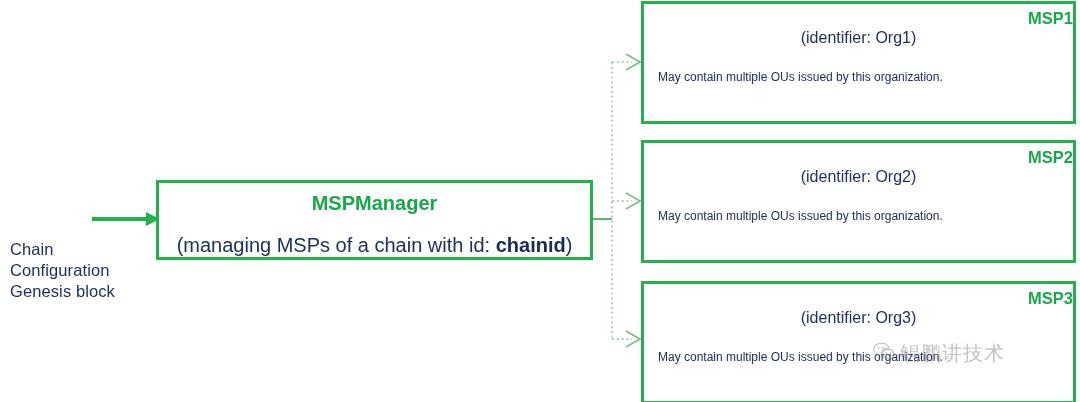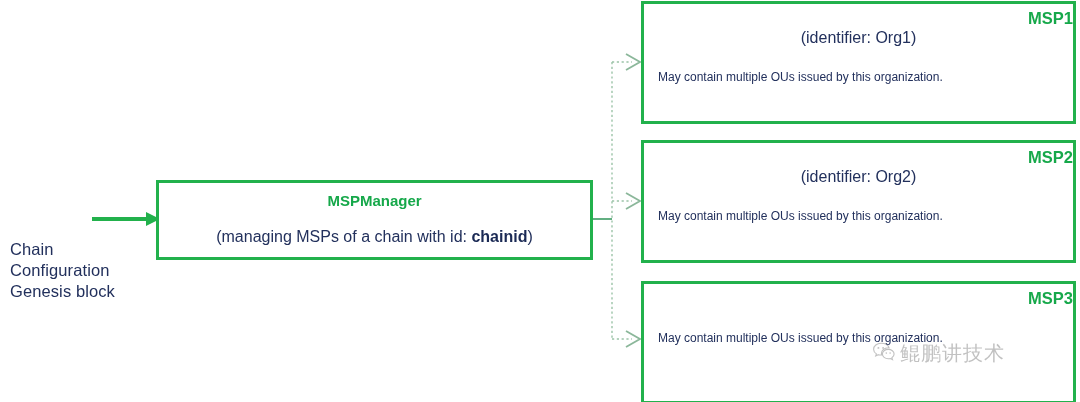--- a/index.html
+++ b/index.html
@@ -52,27 +52,27 @@
   #manager-box {
     left: 156px;
     top: 180px;
     width: 437px;
     height: 80px;
   }
   .mgr-title {
     text-align: center;
     color: #16a84a;
     font-weight: bold;
-    font-size: 15px;
+    font-size: 20px;
     margin-top: 9px;
   }
   .mgr-sub {
     text-align: center;
     color: #22305c;
-    font-size: 16px;
+    font-size: 20px;
     margin-top: 19px;
   }
   .mgr-sub b { color: #1b2a55; }
 
   
   .msp-box {
     left: 641px;
     width: 435px;
   }
   #msp-box-1 { top: 1px;   height: 123px; }
@@ -172,20 +172,21 @@
   </div>
 
   <div class="gbox msp-box" id="msp-box-2">
     <div class="msp-title">MSP2</div>
     <div class="msp-ident">(identifier: Org2)</div>
     <div class="msp-body">May contain multiple OUs issued by this organization.</div>
   </div>
 
   <div class="gbox msp-box" id="msp-box-3">
     <div class="msp-title">MSP3</div>
+    <div class="msp-ident">(identifier: Org3)</div>
     <div class="msp-body">May contain multiple OUs issued by this organization.</div>
   </div>
 
   <div id="watermark">
     <span>
       <svg width="24" height="22" viewBox="0 0 24 22" xmlns="http://www.w3.org/2000/svg">
         <path d="M9 2.2C4.9 2.2 1.6 4.9 1.6 8.2c0 1.9 1.1 3.6 2.8 4.7L3.7 15l2.6-1.3c.85.22 1.75.35 2.7.35.25 0 .5 0 .75-.03-.2-.5-.3-1.05-.3-1.6 0-3.1 3-5.6 6.7-5.6.3 0 .6.02.9.05C16.3 4.2 13 2.2 9 2.2z" fill="none" stroke="#6d6d6d" stroke-width="1.1"></path>
         <circle cx="6.4" cy="6.9" r="0.95" fill="#6d6d6d"></circle>
         <circle cx="11.1" cy="6.9" r="0.95" fill="#6d6d6d"></circle>
         <path d="M16.2 8.4c-3.2 0-5.8 2.1-5.8 4.7s2.6 4.7 5.8 4.7c.75 0 1.45-.1 2.1-.3l2.2 1.1-.6-1.8c1.35-.9 2.2-2.2 2.2-3.7 0-2.6-2.6-4.7-5.9-4.7z" fill="none" stroke="#6d6d6d" stroke-width="1.1"></path>

